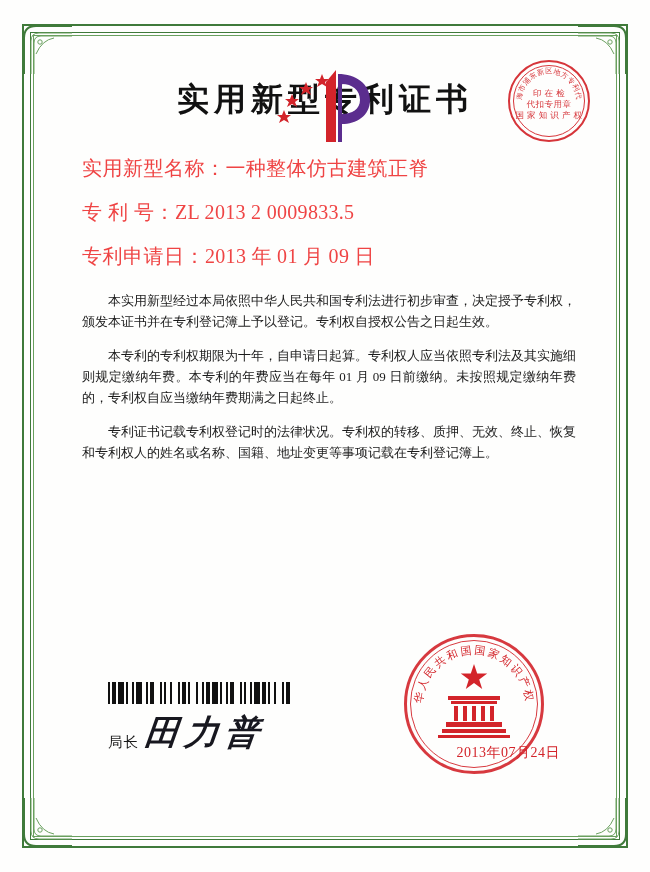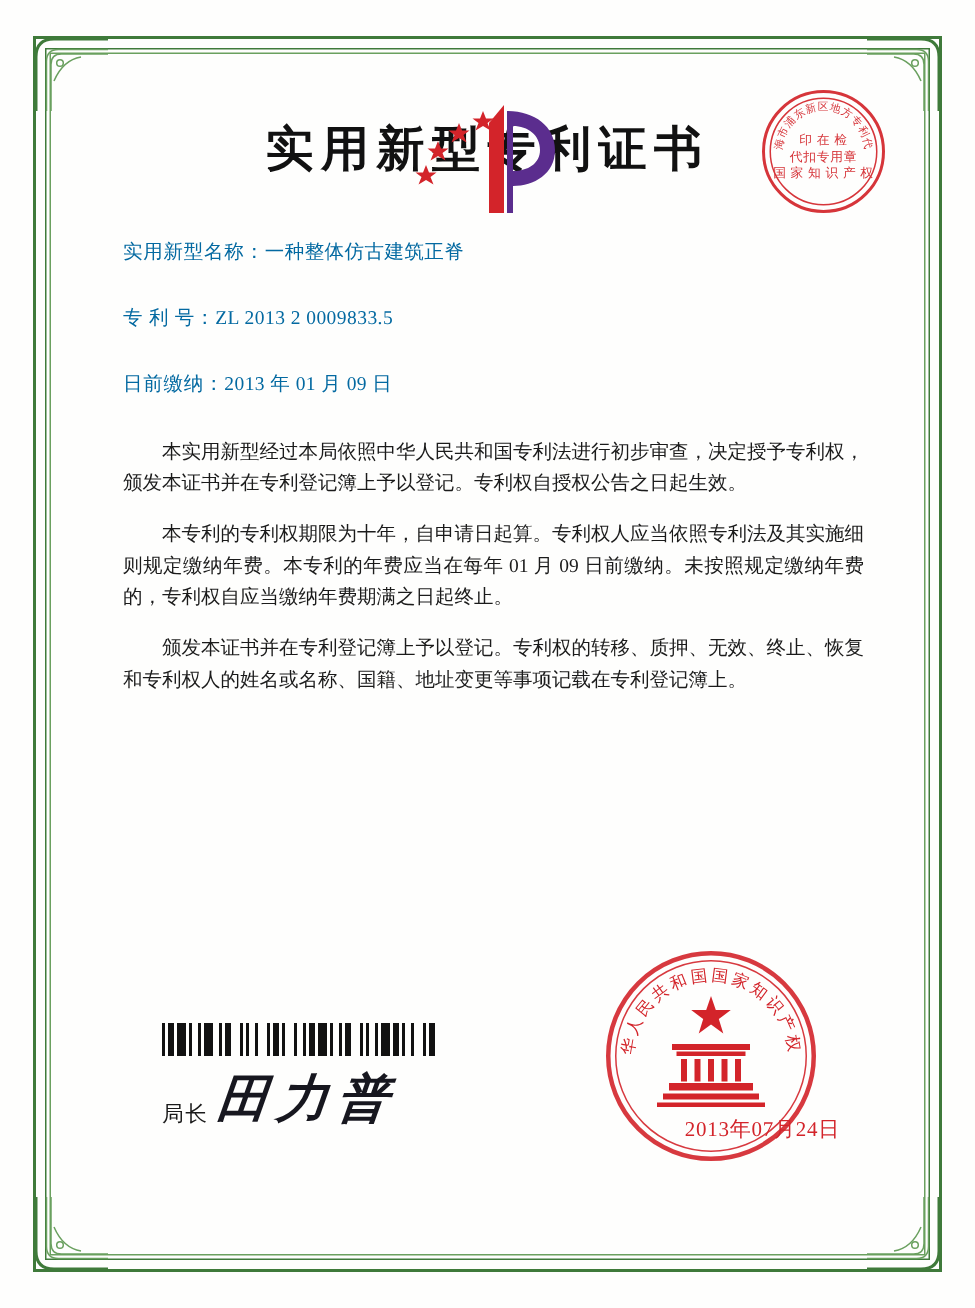--- a/index.html
+++ b/index.html
@@ -129,24 +129,24 @@
     color: #111;
     font-family: "Liberation Serif", "DejaVu Serif", serif;
   }
 
   .fields {
     margin-top: 36px;
     padding-left: 34px;
     padding-right: 14px;
   }
   .field {
-    font-size: 13px;
+    font-size: 20px;
     line-height: 20px;
     margin-bottom: 24px;
-    color: #0369a1;
+    color: #ef4444;
     white-space: nowrap;
   }
   .field .lbl {
     letter-spacing: 0.5px;
   }
   .field .val {
     letter-spacing: 0.3px;
   }
 
   .paras {
@@ -331,28 +331,28 @@
     <div class="title">实用新型专利证书</div>
 
     <div class="fields">
       <div class="field">
         <span class="lbl">实用新型名称：</span><span class="val">一种整体仿古建筑正脊</span>
       </div>
       <div class="field">
         <span class="lbl">专  利  号：</span><span class="val">ZL 2013 2 0009833.5</span>
       </div>
       <div class="field">
-        <span class="lbl">日前缴纳：</span><span class="val">2013 年 01 月 09 日</span>
+        <span class="lbl">专利申请日：</span><span class="val">2013 年 01 月 09 日</span>
       </div>
     </div>
 
     <div class="paras">
       <p class="para">本实用新型经过本局依照中华人民共和国专利法进行初步审查，决定授予专利权，颁发本证书并在专利登记簿上予以登记。专利权自授权公告之日起生效。</p>
       <p class="para">本专利的专利权期限为十年，自申请日起算。专利权人应当依照专利法及其实施细则规定缴纳年费。本专利的年费应当在每年 01 月 09 日前缴纳。未按照规定缴纳年费的，专利权自应当缴纳年费期满之日起终止。</p>
-      <p class="para">颁发本证书并在专利登记簿上予以登记。专利权的转移、质押、无效、终止、恢复和专利权人的姓名或名称、国籍、地址变更等事项记载在专利登记簿上。</p>
+      <p class="para">专利证书记载专利权登记时的法律状况。专利权的转移、质押、无效、终止、恢复和专利权人的姓名或名称、国籍、地址变更等事项记载在专利登记簿上。</p>
     </div>
 
     <div class="barcode" id="barcode">
         <i style="width: 2px; background: rgb(17, 17, 17);"></i>
         <i style="width: 2px; background: transparent;"></i>
         <i style="width: 4px; background: rgb(17, 17, 17);"></i>
         <i style="width: 2px; background: transparent;"></i>
         <i style="width: 6px; background: rgb(17, 17, 17);"></i>
         <i style="width: 2px; background: transparent;"></i>
         <i style="width: 2px; background: rgb(17, 17, 17);"></i>

